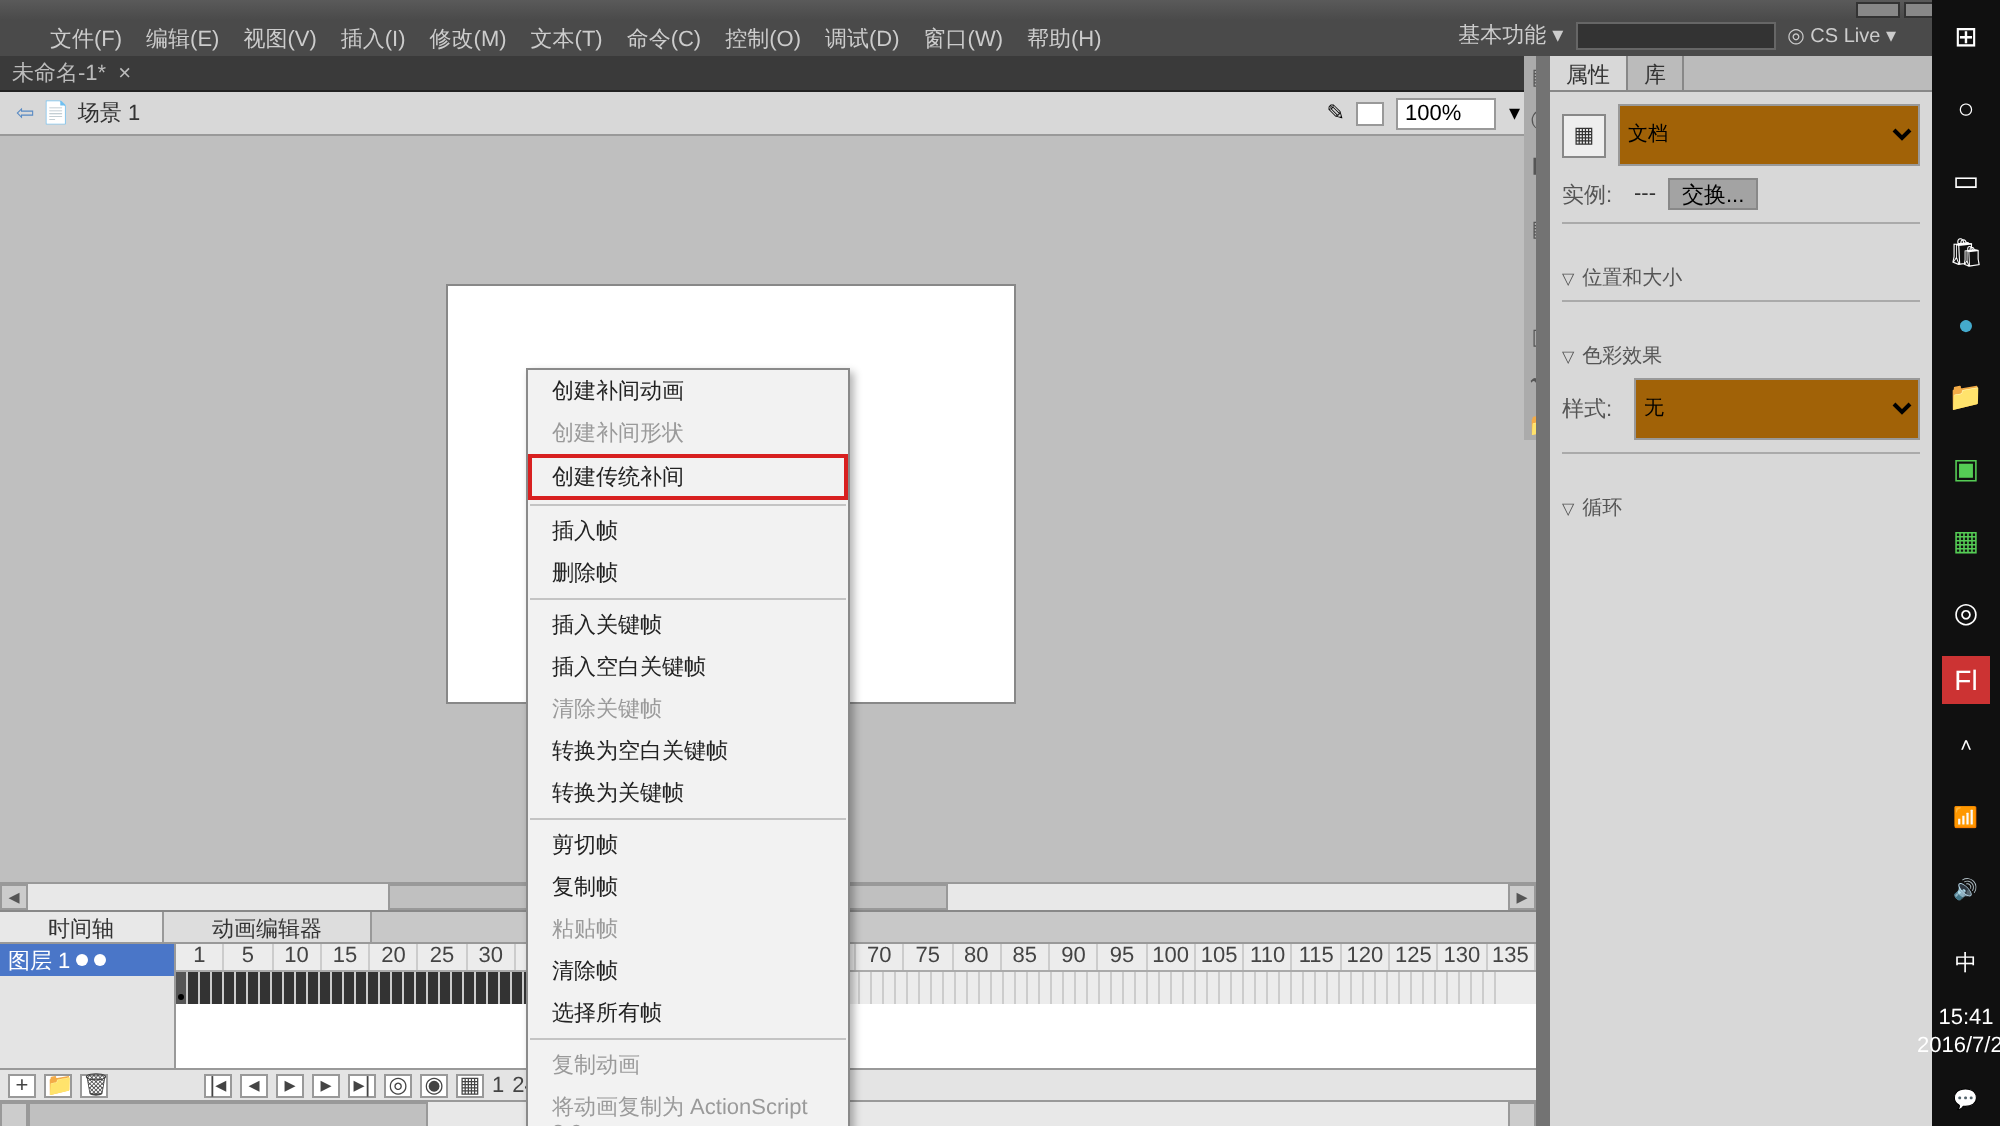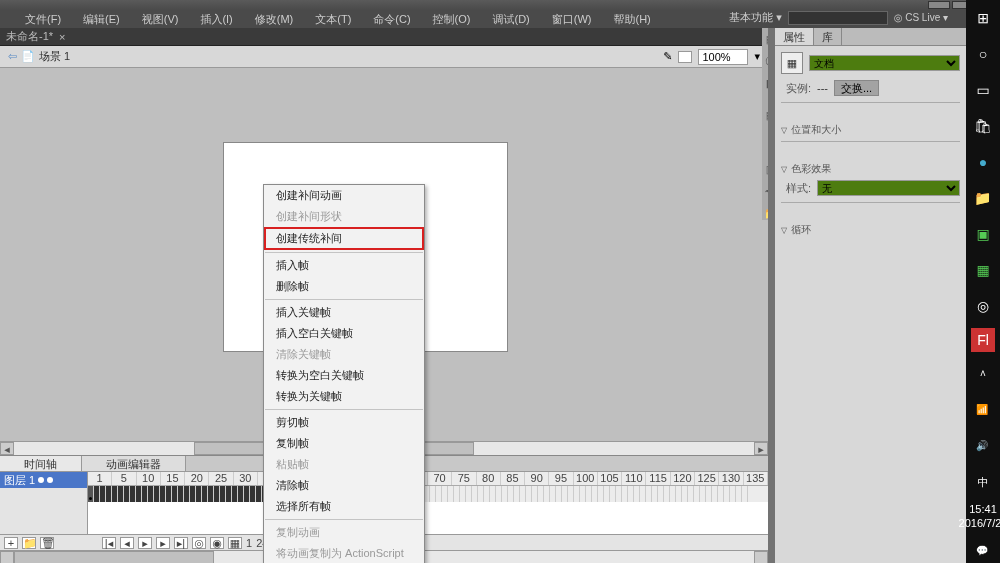--- a/index.html
+++ b/index.html
@@ -1,20 +1,20 @@
 <!DOCTYPE html>
 <html><head>
 <meta charset="utf-8">
 <style>
 *{margin:0;padding:0;box-sizing:border-box;font-family:"Microsoft YaHei",SimSun,Arial,sans-serif;font-size:11px;user-select:none}
 body{width:1000px;height:563px;background:#4a4a4a;overflow:hidden;position:relative}
 .titlebar{height:10px;background:linear-gradient(#5a5a5a,#4a4a4a);display:flex;justify-content:flex-end;align-items:center;padding-right:2px;gap:2px}
 .winbtn{width:22px;height:8px;border:1px solid #333;display:inline-block}
 .winbtn.min{background:#888}.winbtn.max{background:#888}.winbtn.close{background:#d04020}
-.menubar{height:18px;background:#4a4a4a;display:flex;align-items:center;padding-left:20px;color:#ccc;gap:12px}
+.menubar{height:18px;background:#4a4a4a;display:flex;align-items:center;padding-left:20px;color:#ccc;gap:2px}
 .menubar span{padding:2px 5px;cursor:default}
 .toprt{position:absolute;right:52px;top:10px;display:flex;align-items:center;gap:6px;color:#ccc}
 .toprt .sf{background:#333;border:1px solid #666;width:100px;height:14px}
 .toprt .cs{color:#ccc;font-size:10px}
 .doctab{height:18px;background:#3a3a3a;color:#bbb;padding:2px 6px;display:flex;align-items:center;border-bottom:1px solid #222}
 .doctab .x{margin-left:6px;cursor:pointer}
 .workwrap{position:absolute;top:46px;left:0;right:232px;bottom:108px;background:#bfbfbf;display:flex;flex-direction:column}
 .scenebar{height:22px;background:#d8d8d8;border-bottom:1px solid #999;display:flex;align-items:center;padding:0 8px;gap:6px}
 .scenebar .left{display:flex;align-items:center;gap:4px;color:#333}
 .scenebar .arrow{color:#5a8bc4}
@@ -53,22 +53,22 @@
 .bhscroll .track{flex:1;position:relative;background:#e8e8e8}
 .bhscroll .thumb{position:absolute;left:0;width:200px;height:100%;background:#c0c0c0;border:1px solid #999}
 .rightcol{position:absolute;right:34px;top:28px;bottom:0;width:198px;background:#cdcdcd;border-left:7px solid #737373;display:flex;flex-direction:column}
 .iconstrip{position:absolute;right:220px;top:28px;width:18px;background:#ababab;display:flex;flex-direction:column;align-items:center;padding-top:4px;gap:8px}
 .iconstrip .ic{width:14px;height:14px;color:#555;text-align:center;line-height:14px;cursor:pointer}
 .pnl-tabs{height:18px;display:flex;background:#bbb;border-bottom:1px solid #888}
 .pnl-tabs .t{padding:2px 8px;border-right:1px solid #888;color:#333}
 .pnl-tabs .t.act{background:#d8d8d8}
 .pnl-body{flex:1;background:#d8d8d8;padding:6px;color:#333}
 .pnl-row{display:flex;align-items:center;gap:6px;margin-bottom:6px;font-size:10px}
-.pnl-row .lbl{width:30px;text-align:right;color:#555}
-.pnl-row select,.pnl-row input{flex:1;height:16px;border:1px solid #999;background:#4d7c0f;font-size:10px}
+.pnl-row .lbl{width:30px;text-align:left;color:#555}
+.pnl-row select,.pnl-row input{flex:1;height:31px;border:1px solid #999;background:#a16207;font-size:10px}
 .pnl-row .btn{border:1px solid #888;background:#a3a3a3;padding:0 6px;height:16px}
 .pnl-sec{border-top:1px solid #aaa;padding-top:20px;margin-top:4px}
 .pnl-sec .hdr{color:#555;font-size:10px;margin-bottom:4px;display:flex;align-items:center;gap:4px}
 .pnl-sec .hdr::before{content:'▽';font-size:8px}
 .toolstrip{position:absolute;right:0;top:0;bottom:0;width:34px;background:#2a2a2a;display:flex;flex-direction:column;align-items:center;padding-top:4px;border-left:1px solid #000}
 .toolstrip .tool{width:26px;height:20px;color:#bbb;text-align:center;line-height:20px;cursor:pointer;margin-bottom:1px}
 .toolstrip .tool.sel{background:#555}
 .toolstrip .sep{height:1px;width:24px;background:#555;margin:2px 0}
 .toolstrip .colorsw{width:18px;height:14px;border:1px solid #555;margin:2px}
 .ctxmenu{position:absolute;left:263px;top:184px;width:162px;background:#f2f2f2;border:1px solid #8a8a8a;box-shadow:2px 2px 4px rgba(0,0,0,0.3);z-index:100}

